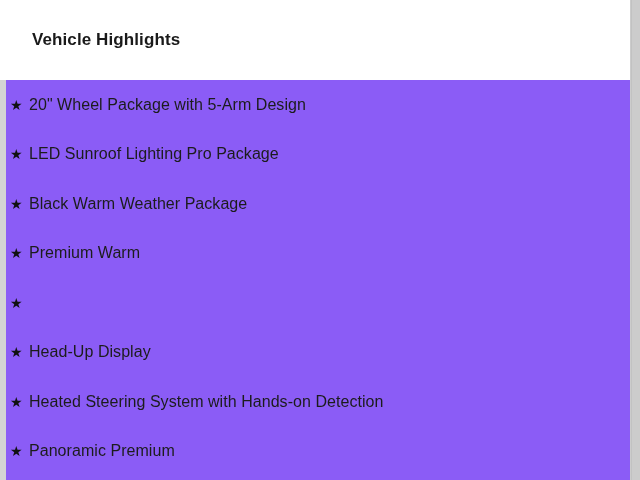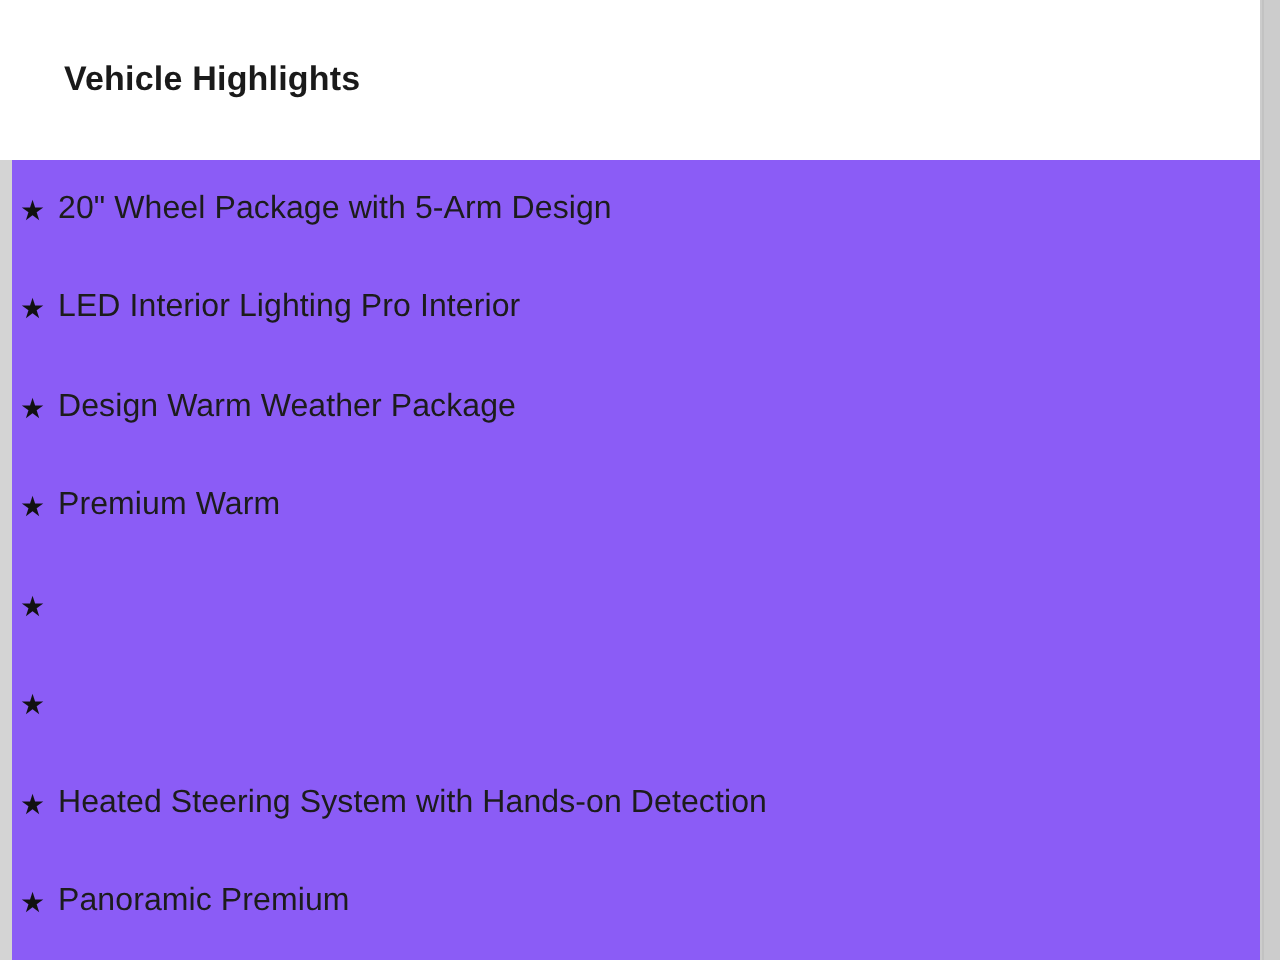--- a/index.html
+++ b/index.html
@@ -121,35 +121,36 @@
 
   <div id="left-gutter"></div>
 
   <div id="highlights-list">
       <div class="highlight-row">
         <span class="star-icon">★</span>
         <span class="highlight-label">20" Wheel Package with 5-Arm Design</span>
       </div>
       <div class="highlight-row">
         <span class="star-icon">★</span>
-        <span class="highlight-label">LED Interior Lighting Pro Interior</span>
+        <span class="highlight-label">LED Sunroof Lighting Pro Package</span>
       </div>
       <div class="highlight-row">
         <span class="star-icon">★</span>
-        <span class="highlight-label">Design Warm Weather Package</span>
+        <span class="highlight-label">Black Warm Weather Package</span>
       </div>
       <div class="highlight-row">
         <span class="star-icon">★</span>
         <span class="highlight-label">Premium Warm</span>
       </div>
       <div class="highlight-row">
         <span class="star-icon">★</span>
       </div>
       <div class="highlight-row">
         <span class="star-icon">★</span>
+        <span class="highlight-label">Head-Up Display</span>
       </div>
       <div class="highlight-row">
         <span class="star-icon">★</span>
         <span class="highlight-label">Heated Steering System with Hands-on Detection</span>
       </div>
       <div class="highlight-row">
         <span class="star-icon">★</span>
         <span class="highlight-label">Panoramic Premium</span>
       </div>
     </div>

